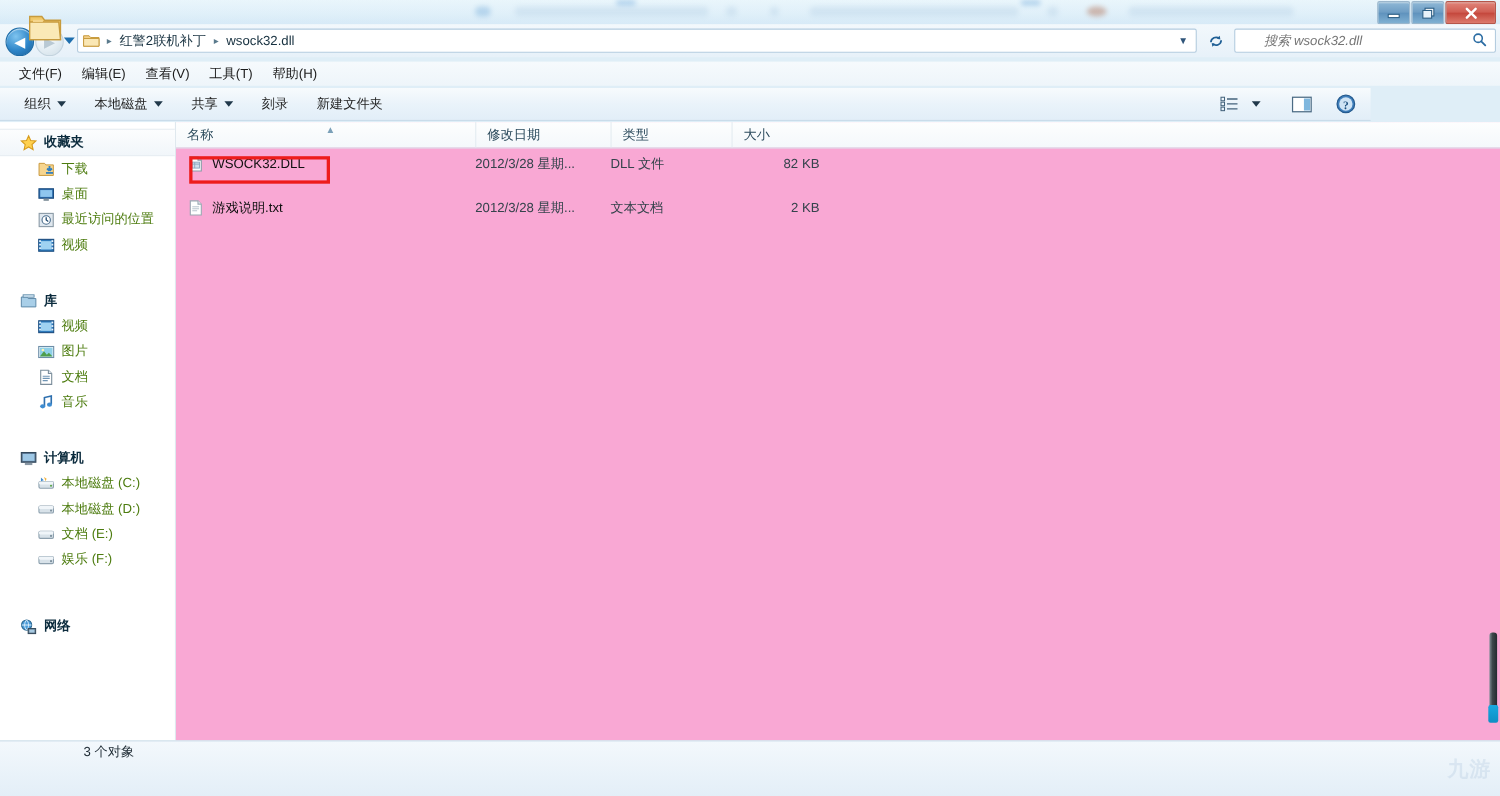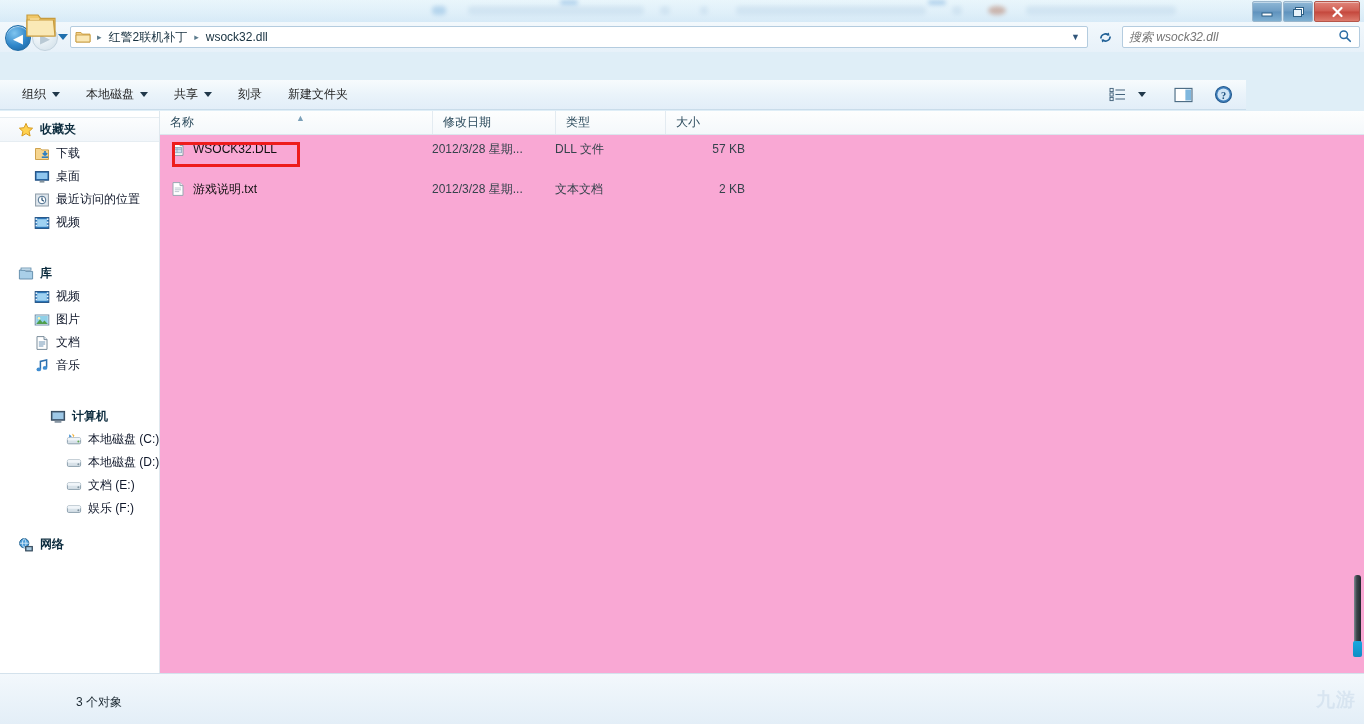--- a/index.html
+++ b/index.html
@@ -114,21 +114,21 @@
     position: absolute; left: 1122px; top: 4px;
     width: 238px; height: 22px;
     background: #fff; border: 1px solid #b4ccdf; border-radius: 2px;
     display: flex; align-items: center;
     box-sizing: border-box;
   }
   #search-input {
     border: 0; outline: 0; flex: 1; height: 18px;
     font-size: 12px; font-style: italic; color: #4c1d95;
     font-family: "Liberation Sans", sans-serif;
-    padding-left: 6px; background: transparent;
+    padding-left: 26px; background: transparent;
   }
   #search-icon { padding-right: 7px; color: #2b6ca3; font-size: 12px; cursor:pointer; }
 
   
   #menu-bar {
     position: absolute; left: 0; top: 56px; width: 1364px; height: 22px;
     background: linear-gradient(180deg,#f6fafd 0%, #eef5fa 100%);
     display: flex; align-items: center; padding-left: 8px;
     box-sizing: border-box;
   }
@@ -171,21 +171,21 @@
     overflow: hidden;
   }
   .nav-group { margin-top: 6px; }
   .nav-root {
     display: flex; align-items: center; gap: 6px;
     font-size: 12px; color: #0b2b3d; font-weight: 600;
     padding: 3px 6px 3px 18px; cursor: pointer; white-space: nowrap;
   }
   .nav-child {
     display: flex; align-items: center; gap: 6px;
-    font-size: 12px; color: #0f172a;
+    font-size: 12px; color: #4d7c0f;
     padding: 3px 6px 3px 34px; cursor: pointer; white-space: nowrap;
   }
   #fav-root-highlight {
     background: linear-gradient(180deg,#fcfdfe 0%, #f1f6fa 100%);
     border-top: 1px solid #e6edf2; border-bottom: 1px solid #e6edf2;
   }
   .ic { width: 16px; height: 16px; flex: 0 0 16px; display:block; }
 
   
   #file-pane {
@@ -249,21 +249,21 @@
   }
 
   
   #status-bar {
     position: absolute; left: 0; top: 673px; width: 1364px; height: 51px;
     background: linear-gradient(180deg,#f3f8fc 0%, #e9f2f9 60%, #e3eef7 100%);
     border-top: 1px solid #d4e2ec;
   }
   #status-folder-icon { position: absolute; left: 24px; top: 8px; }
   #status-text {
-    position: absolute; left: 76px; top: 694px;
+    position: absolute; left: 76px; top: 675px;
     font-size: 12px; color: #1d2a33;
   }
 
   
   #watermark {
     position: absolute; right: 8px; bottom: 6px;
     width: 104px; height: 36px;
     opacity: .30; pointer-events: none; margin-top: 36px;
   }
   #watermark .wm-text {
@@ -345,20 +345,27 @@
       <input id="search-input" type="text" placeholder="搜索 wsock32.dll" style="">
       <span id="search-icon">
         <svg width="14" height="14" viewBox="0 0 16 16">
           <circle cx="6.6" cy="6.6" r="4.3" fill="none" stroke="#2b6ca3" stroke-width="1.6"></circle>
           <path d="M9.8 9.8 L14 14" stroke="#2b6ca3" stroke-width="1.9" stroke-linecap="round"></path>
         </svg>
       </span>
     </div>
   </div>
 
+  <div id="menu-bar">
+    <div class="menu-item">文件(F)</div>
+    <div class="menu-item">编辑(E)</div>
+    <div class="menu-item">查看(V)</div>
+    <div class="menu-item">工具(T)</div>
+    <div class="menu-item">帮助(H)</div>
+  </div>
 
   <div id="command-bar">
     <div class="cmd-item">
       <span>组织</span>
       <span class="caret"></span>
     </div>
     <div class="cmd-item">
       <span>本地磁盘</span>
       <span class="caret"></span>
     </div>
@@ -490,21 +497,21 @@
       <div class="nav-child">
         <svg class="ic" viewBox="0 0 16 16">
           <path d="M6.4 11 V3.4 L12.6 2 V9.6" fill="none" stroke="#2d6fae" stroke-width="1.5"></path>
           <ellipse cx="4.8" cy="11.4" rx="2.3" ry="1.9" fill="#3f8cd0"></ellipse>
           <ellipse cx="11" cy="9.9" rx="2.3" ry="1.9" fill="#3f8cd0"></ellipse>
         </svg>
         <span>音乐</span>
       </div>
     </div>
 
-    <div class="nav-group" style="margin-top:28px;margin-left:32px;">
+    <div class="nav-group" style="margin-top:28px;">
       <div class="nav-root">
         <svg class="ic" viewBox="0 0 16 16">
           <rect x="1.4" y="2.4" width="13.2" height="8.8" fill="#55708a" stroke="#32485c" stroke-width="1"></rect>
           <rect x="2.6" y="3.6" width="10.8" height="6.4" fill="#9ec8e6"></rect>
           <rect x="4.6" y="11.8" width="6.8" height="2" fill="#8896a3"></rect>
         </svg>
         <span>计算机</span>
       </div>
       <div class="nav-child">
         <svg class="ic" viewBox="0 0 16 16">
@@ -535,21 +542,21 @@
       <div class="nav-child">
         <svg class="ic" viewBox="0 0 16 16">
           <rect x="1.4" y="5" width="13.2" height="6.4" rx="1.2" fill="#d8e2e9" stroke="#8da0ae" stroke-width="1"></rect>
           <rect x="1.4" y="5" width="13.2" height="2.8" rx="1.2" fill="#f0f5f9"></rect>
           <circle cx="12.4" cy="9.2" r="1" fill="#7f929f"></circle>
         </svg>
         <span>娱乐 (F:)</span>
       </div>
     </div>
 
-    <div class="nav-group" style="margin-top:13px;">
+    <div class="nav-group" style="margin-top:38px;">
       <div class="nav-root">
         <svg class="ic" viewBox="0 0 16 16">
           <circle cx="6.2" cy="6.2" r="4.6" fill="#4a9bd8" stroke="#27648f" stroke-width="1"></circle>
           <path d="M1.7 6.2 H10.7 M6.2 1.6 c2.4 2.6 2.4 6.6 0 9.2 c-2.4 -2.6 -2.4 -6.6 0 -9.2" fill="none" stroke="#d9edfb" stroke-width=".9"></path>
           <rect x="7.6" y="9.4" width="6.8" height="4.6" fill="#5a7284" stroke="#31475a" stroke-width=".9"></rect>
           <rect x="8.6" y="10.3" width="4.8" height="2.8" fill="#a8cae2"></rect>
         </svg>
         <span>网络</span>
       </div>
     </div>
@@ -578,21 +585,21 @@
         <svg class="ic" viewBox="0 0 16 16">
           <path d="M3 1.6 h7 l3 3 V14.4 H3 Z" fill="#fdfdfd" stroke="#8a9aa6" stroke-width="1"></path>
           <path d="M10 1.6 v3 h3" fill="#e4ebf1" stroke="#8a9aa6" stroke-width="1"></path>
           <rect x="4.6" y="6.4" width="6.8" height="5.4" fill="#cfe0ec" stroke="#8ba6bc" stroke-width=".8"></rect>
           <path d="M4.6 8.2 h6.8 M7 6.4 v5.4" stroke="#8ba6bc" stroke-width=".8"></path>
         </svg>
         <span>WSOCK32.DLL</span>
       </span>
       <span class="cell-date">2012/3/28 星期...</span>
       <span class="cell-type">DLL 文件</span>
-      <span class="cell-size">57 KB</span>
+      <span class="cell-size">82 KB</span>
       <div id="highlight-rect"></div>
     </div>
 
 
     <div class="file-row" style="top:68px;">
       <span class="cell-name">
         <svg class="ic" viewBox="0 0 16 16">
           <path d="M3 1.6 h7 l3 3 V14.4 H3 Z" fill="#ffffff" stroke="#9aa7b2" stroke-width="1"></path>
           <path d="M10 1.6 v3 h3" fill="#eef2f6" stroke="#9aa7b2" stroke-width="1"></path>
           <path d="M4.8 7 h6.2 M4.8 8.8 h6.2 M4.8 10.6 h4.4" stroke="#b6c2cc" stroke-width=".9"></path>

